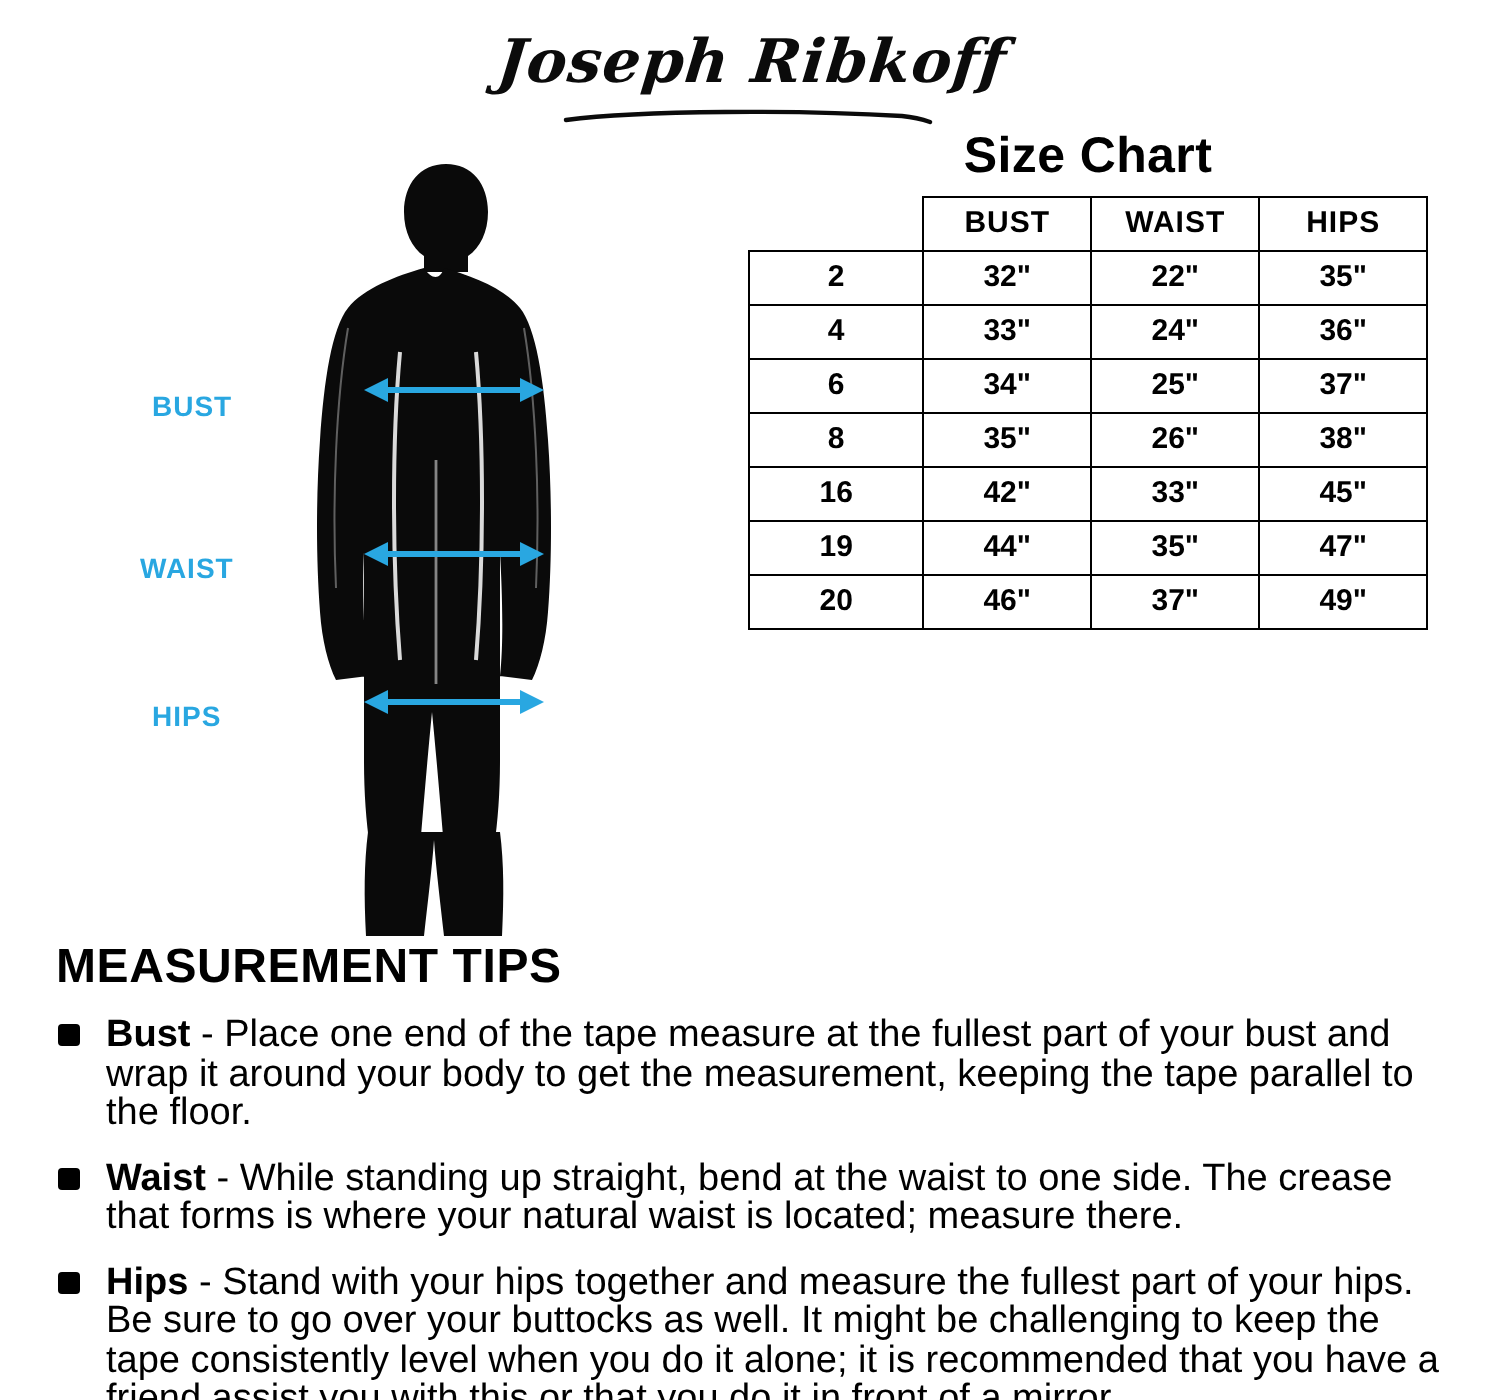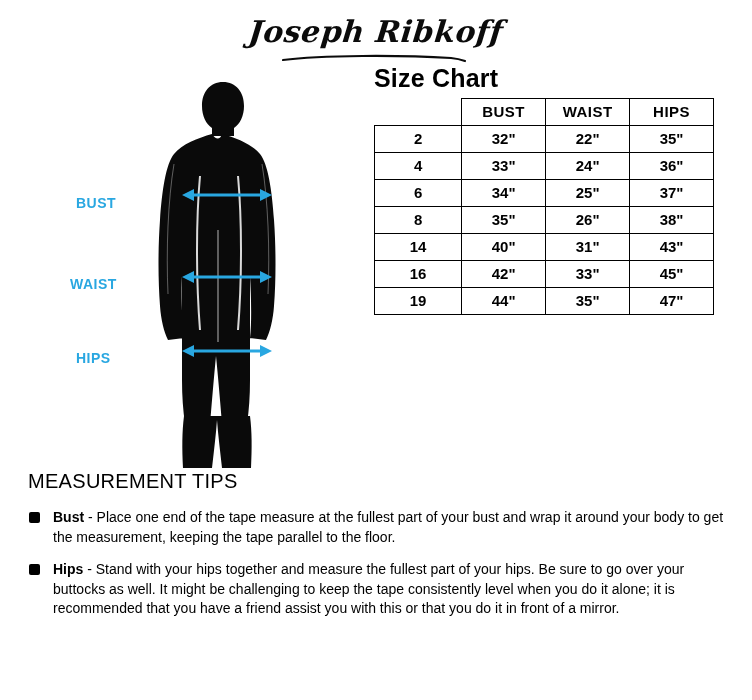--- a/index.html
+++ b/index.html
@@ -65,21 +65,21 @@
   .arr-bust  { left: 122px; top: 108px; }
   .arr-waist { left: 122px; top: 190px; }
   .arr-hips  { left: 122px; top: 264px; }
 
   
   .chart-title {
     position: absolute;
     left: 374px;
     top: 64px;
     width: 340px;
-    text-align: left;
+    text-align: center;
     font-size: 25px;
     font-weight: bold;
     letter-spacing: 0.2px;
   }
   table.size-chart {
     position: absolute;
     left: 374px;
     top: 98px;
     width: 340px;
     border-collapse: collapse;
@@ -98,35 +98,35 @@
   table.size-chart th.blank { border-top: none; border-left: none; }
   table.size-chart td:first-child,
   table.size-chart th:first-child { width: 88px; }
   table.size-chart td { width: 84px; }
 
   
   .tips-title {
     position: absolute;
     left: 28px;
     top: 470px;
-    font-size: 20px;
-    font-weight: normal;
+    font-size: 24px;
+    font-weight: bold;
     letter-spacing: 0.3px;
   }
   .tips {
     position: absolute;
     left: 28px;
     top: 508px;
     width: 700px;
   }
   .tip {
     position: relative;
     padding-left: 25px;
     margin-bottom: 13px;
-    font-size: 14px;
+    font-size: 19px;
     line-height: 19.5px;
   }
   .tip .bullet {
     position: absolute;
     left: 1px;
     top: 4px;
     width: 11px;
     height: 11px;
     background: #000;
     border-radius: 2px;
@@ -227,43 +227,47 @@
       <td>25"</td>
       <td>37"</td>
     </tr>
     <tr>
       <td>8</td>
       <td>35"</td>
       <td>26"</td>
       <td>38"</td>
     </tr>
     <tr>
-      <td>14</td>
-      <td>40"</td>
-      <td>31"</td>
-      <td>43"</td>
-    </tr>
-    <tr>
       <td>16</td>
       <td>42"</td>
       <td>33"</td>
       <td>45"</td>
     </tr>
     <tr>
       <td>19</td>
       <td>44"</td>
       <td>35"</td>
       <td>47"</td>
+    </tr>
+    <tr>
+      <td>20</td>
+      <td>46"</td>
+      <td>37"</td>
+      <td>49"</td>
     </tr>
   </tbody>
 </table>
 
 <div class="tips-title">MEASUREMENT TIPS</div>
 <div class="tips">
   <div class="tip">
     <span class="bullet"></span>
     <b>Bust</b><span> - Place one end of the tape measure at the fullest part of your bust and wrap it around your body to get the measurement, keeping the tape parallel to the floor.</span>
   </div>
   <div class="tip">
     <span class="bullet"></span>
+    <b>Waist</b><span> - While standing up straight, bend at the waist to one side. The crease that forms is where your natural waist is located; measure there.</span>
+  </div>
+  <div class="tip">
+    <span class="bullet"></span>
     <b>Hips</b><span> - Stand with your hips together and measure the fullest part of your hips. Be sure to go over your buttocks as well. It might be challenging to keep the tape consistently level when you do it alone; it is recommended that you have a friend assist you with this or that you do it in front of a mirror.</span>
   </div>
 </div>
 
 </body></html>

